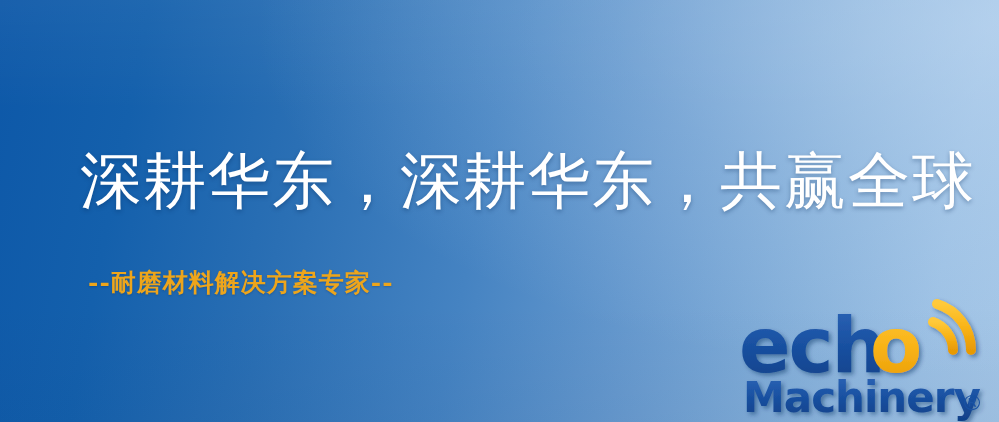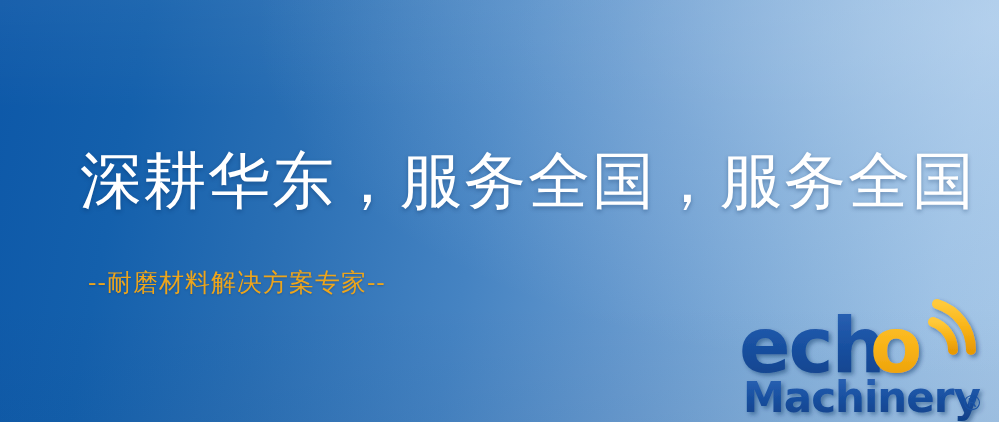--- a/index.html
+++ b/index.html
@@ -73,21 +73,21 @@
     text-shadow: 0 2px 4px rgba(6,40,85,0.35);
   }
 
   
   #subtitle {
     position: absolute;
     left: 88px;
     top: 266px;
     margin: 0;
     font-family: "DejaVu Serif", "Liberation Serif", serif;
-    font-weight: 400;
+    font-weight: 700;
     font-size: 25px;
     letter-spacing: 1px;
     color: #eda51b;
     white-space: nowrap;
     text-shadow: 0 1px 2px rgba(10,45,95,0.30);
     text-align: right;
   }
 
   
   #logo {
@@ -105,21 +105,21 @@
 </style>
 </head>
 <body>
 
 <div id="banner">
 
   <div id="banner-bg"></div>
   <div id="banner-sheen"></div>
   <div id="banner-glow"></div>
 
-  <h1 id="headline">深耕华东，服务全国，服务全国</h1>
+  <h1 id="headline">深耕华东，深耕华东，共赢全球</h1>
 
   <p id="subtitle">--耐磨材料解决方案专家--</p>
 
   <div id="logo">
     <svg viewBox="0 0 262 132" xmlns="http://www.w3.org/2000/svg" aria-hidden="true">
       <defs>
         <linearGradient id="blueFill" x1="0" y1="0" x2="0" y2="1">
           <stop offset="0%" stop-color="#2f66b8"></stop>
           <stop offset="45%" stop-color="#1a52a3"></stop>
           <stop offset="100%" stop-color="#103f87"></stop>

